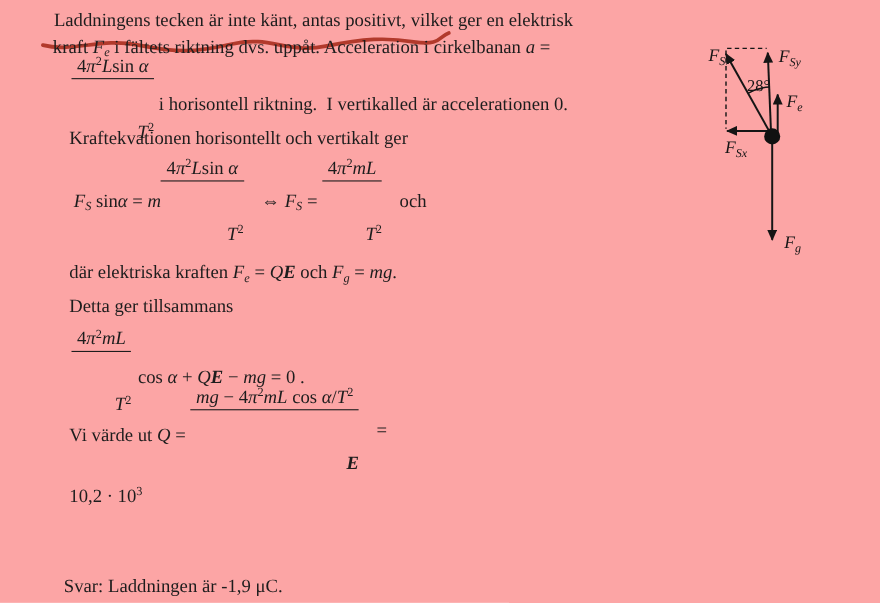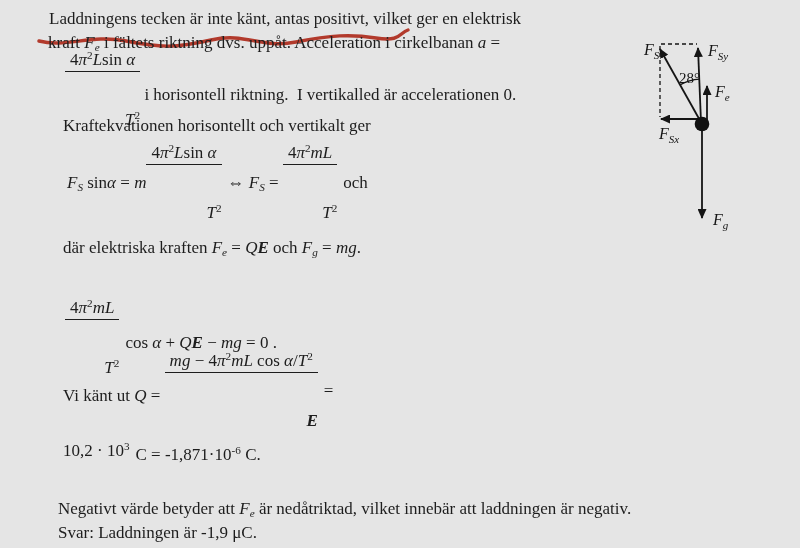--- a/index.html
+++ b/index.html
@@ -1,23 +1,23 @@
 <!DOCTYPE html>
 <html><head>
 <meta charset="utf-8">
 <style>
   html,body{margin:0;padding:0;}
-  .page{position:relative;width:800px;height:548px;background:#e5e5e5;
+  .page{position:relative;width:800px;height:548px;background:#fca5a5;
         font-family:"Liberation Serif","DejaVu Serif",serif;color:#1d1d1d;overflow:hidden;}
   .line{position:absolute;font-size:17px;line-height:20px;white-space:pre;}
   .eqrow{position:absolute;display:flex;align-items:center;font-size:17px;white-space:pre;}
   .frac{display:inline-block;text-align:right;line-height:1.08;}
   .frac .num{display:block;padding:0 5px 2px;border-bottom:1.4px solid #1d1d1d;}
   .frac .den{display:block;padding-top:2px;}
-  .gap-l{margin-left:6px;font-family:Liberation Serif, serif;}
+  .gap-l{margin-left:16px;font-family:Liberation Serif, serif;}
   .gap-r{margin-right:6px;}
   .bar-drop{position:relative;top:5px;}
   .f-n{display:inline;}
   .f-i{display:inline;font-style:italic;}
   .f-b{display:inline;font-weight:400;}
   .f-bi{display:inline;font-weight:700;font-style:italic;}
   .f-sup{display:inline;font-size:66%;position:relative;top:-0.55em;}
   .f-isub{display:inline;font-style:italic;font-size:66%;position:relative;top:0.3em;}
   .annotation-svg{position:absolute;left:36px;top:26px;}
   .diagram-svg{position:absolute;left:635px;top:35px;}
@@ -56,46 +56,45 @@
     </span>
     <span class="gap-l"><span class="f-n">⇔ </span><span class="f-i">F</span><span class="f-isub">S</span><span class="f-n"> = </span></span>
     <span class="frac">
       <span class="num"><span class="f-n">4</span><span class="f-i">π</span><span class="f-sup">2</span><span class="f-i">mL</span></span>
       <span class="den"><span class="f-i">T</span><span class="f-sup">2</span></span>
     </span>
     <span class="gap-l"><span class="f-n">och</span></span>
   </div>
 
   <div class="line" style="left:63px;top:238px"><span class="f-n">där elektriska kraften </span><span class="f-i">F</span><span class="f-isub">e</span><span class="f-n"> = </span><span class="f-i">Q</span><span class="f-bi">E</span><span class="f-n"> och </span><span class="f-i">F</span><span class="f-isub">g</span><span class="f-n"> = </span><span class="f-i">mg</span><span class="f-n">.</span></div>
+  <div class="line" style="left:63px;top:269px"><span class="f-n">Detta ger tillsammans</span></div>
 
   <div class="eqrow" style="left:65px;top:312px;height:52px">
     <span class="frac gap-r">
       <span class="num"><span class="f-n">4</span><span class="f-i">π</span><span class="f-sup">2</span><span class="f-i">mL</span></span>
       <span class="den"><span class="f-i">T</span><span class="f-sup">2</span></span>
     </span>
     <span class="bar-drop"><span class="f-n">cos </span><span class="f-i">α</span><span class="f-n"> + </span><span class="f-i">Q</span><span class="f-bi">E</span><span class="f-n"> − </span><span class="f-i">mg</span><span class="f-n"> = 0 .</span></span>
   </div>
 
   <div class="eqrow" style="left:63px;top:365px;height:52px">
-    <span class="bar-drop"><span class="f-n">Vi känt ut </span><span class="f-i">Q</span><span class="f-n"> = </span></span>
+    <span class="bar-drop"><span class="f-n">Vi värde ut </span><span class="f-i">Q</span><span class="f-n"> = </span></span>
     <span class="frac">
       <span class="num"><span class="f-i">mg</span><span class="f-n"> − 4</span><span class="f-i">π</span><span class="f-sup">2</span><span class="f-i">mL</span><span class="f-n"> cos </span><span class="f-i">α</span><span class="f-n">/</span><span class="f-i">T</span><span class="f-sup">2</span></span>
       <span class="den"><span class="f-bi">E</span></span>
     </span>
     <span class="gap-l"><span class="f-n">=</span></span>
   </div>
 
   <div class="eqrow" style="left:63px;top:424px;height:52px">
     <span class="frac">
       <span class="den"><span class="f-n">10,2 · 10</span><span class="f-sup">3</span></span>
     </span>
-    <span class="gap-l bar-drop"><span class="f-n">C = -1,871·10</span><span class="f-sup">-6</span><span class="f-n"> C.</span></span>
   </div>
 
-  <div class="line" style="left:58px;top:499px"><span class="f-n">Negativt värde betyder att </span><span class="f-i">F</span><span class="f-isub">e</span><span class="f-n"> är nedåtriktad, vilket innebär att laddningen är negativ.</span></div>
   <div class="line" style="left:58px;top:523px"><span class="f-b">Svar:</span><span class="f-n"> Laddningen är -1,9 μC.</span></div>
 
   <svg class="diagram-svg" width="115" height="200" viewBox="0 0 115 200">
     <defs>
       <marker id="ah" markerUnits="userSpaceOnUse" markerWidth="10" markerHeight="9" refX="9" refY="4.5" orient="auto">
         <path d="M0,0 L10,4.5 L0,9 Z" fill="#151515"></path>
       </marker>
     </defs>
 
     <line x1="26" y1="9" x2="62" y2="9" stroke="#151515" stroke-width="1.3" stroke-dasharray="4 3"></line>

